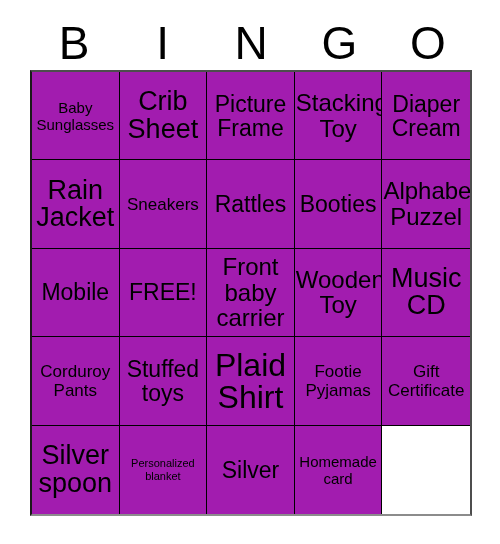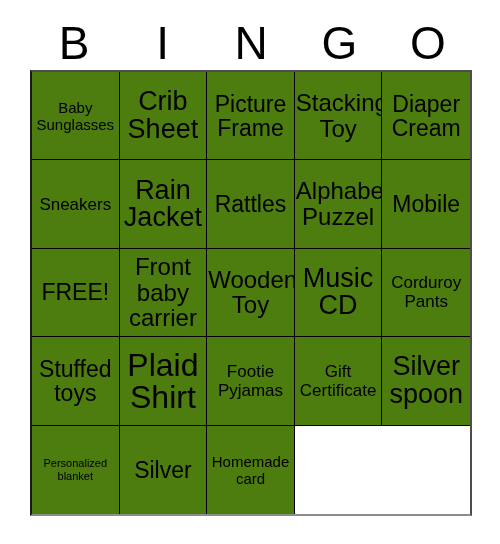--- a/index.html
+++ b/index.html
@@ -60,21 +60,21 @@
   .cell {
     border-right: 1px solid #000000;
     border-bottom: 1px solid #000000;
     box-sizing: border-box;
     display: flex;
     align-items: center;
     justify-content: flex-start;
     text-align: center;
     padding: 2px 1px;
     overflow: hidden;
-    background: #4d7c0f;
+    background: #a21caf;
   }
   .cell:nth-child(5n) { border-right: none; }
   .cell:nth-child(n+21) { border-bottom: none; }
 
   .cell-text {
     display: block;
     width: 100%;
     line-height: 1.02;
     white-space: pre-line;
     word-break: normal;
@@ -120,28 +120,31 @@
     <div class="cell">
         <span class="cell-text sz-ml">Stacking
 Toy</span>
       </div>
     <div class="cell">
         <span class="cell-text sz-l">Diaper
 Cream</span>
       </div>
 
     <div class="cell">
-        <span class="cell-text sz-m">Sneakers</span>
-      </div>
-    <div class="cell">
         <span class="cell-text sz-xl">Rain
 Jacket</span>
       </div>
     <div class="cell">
+        <span class="cell-text sz-m">Sneakers</span>
+      </div>
+    <div class="cell">
         <span class="cell-text sz-l">Rattles</span>
+      </div>
+    <div class="cell">
+        <span class="cell-text sz-l">Booties</span>
       </div>
 
     <div class="cell">
         <span class="cell-text sz-ml">Alphabet
 Puzzel</span>
       </div>
     <div class="cell">
         <span class="cell-text sz-l">Mobile</span>
       </div>
     <div class="cell">

